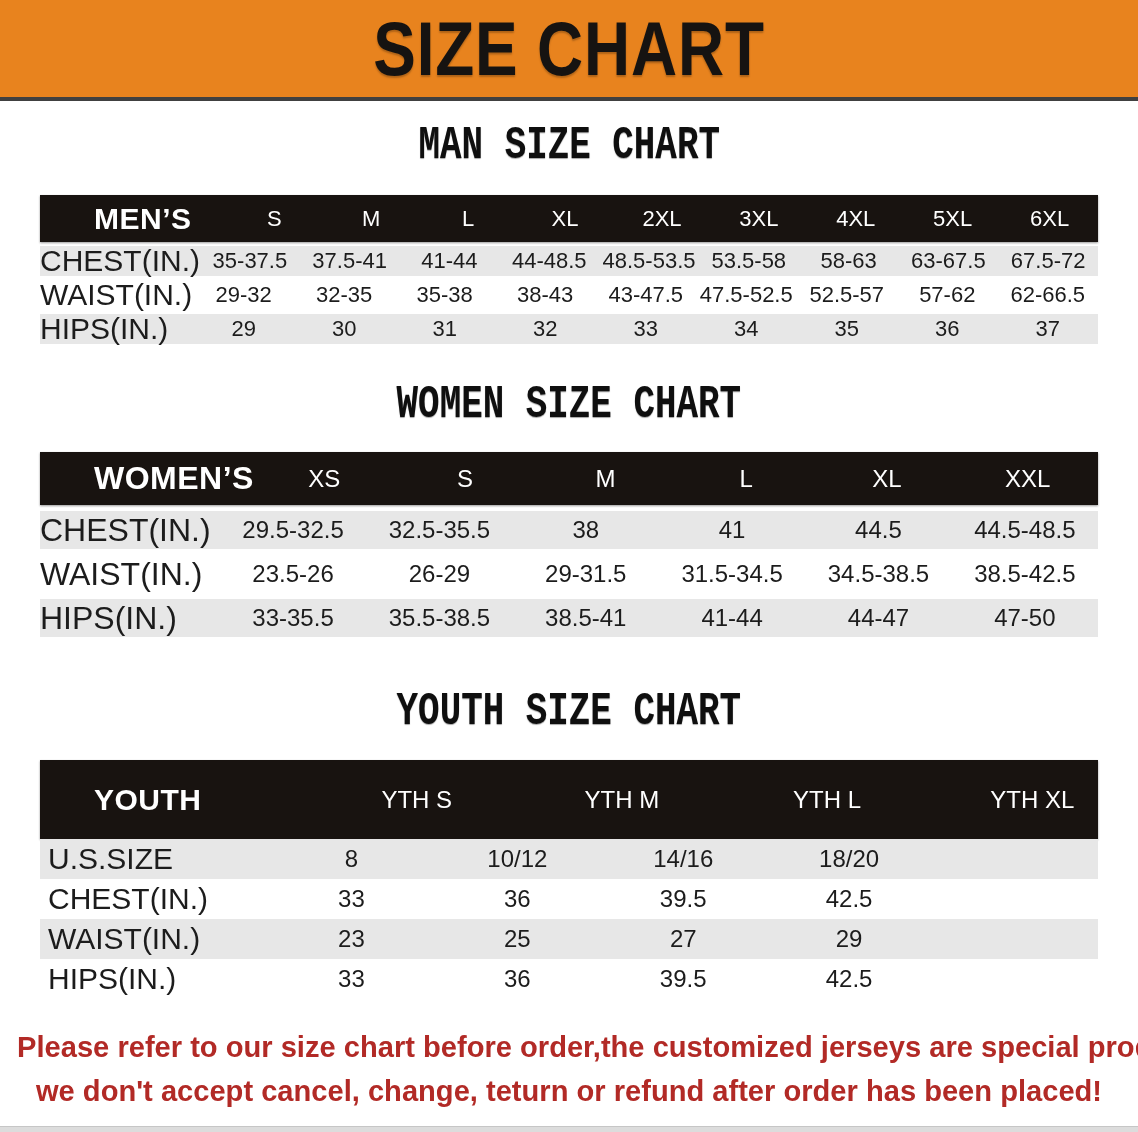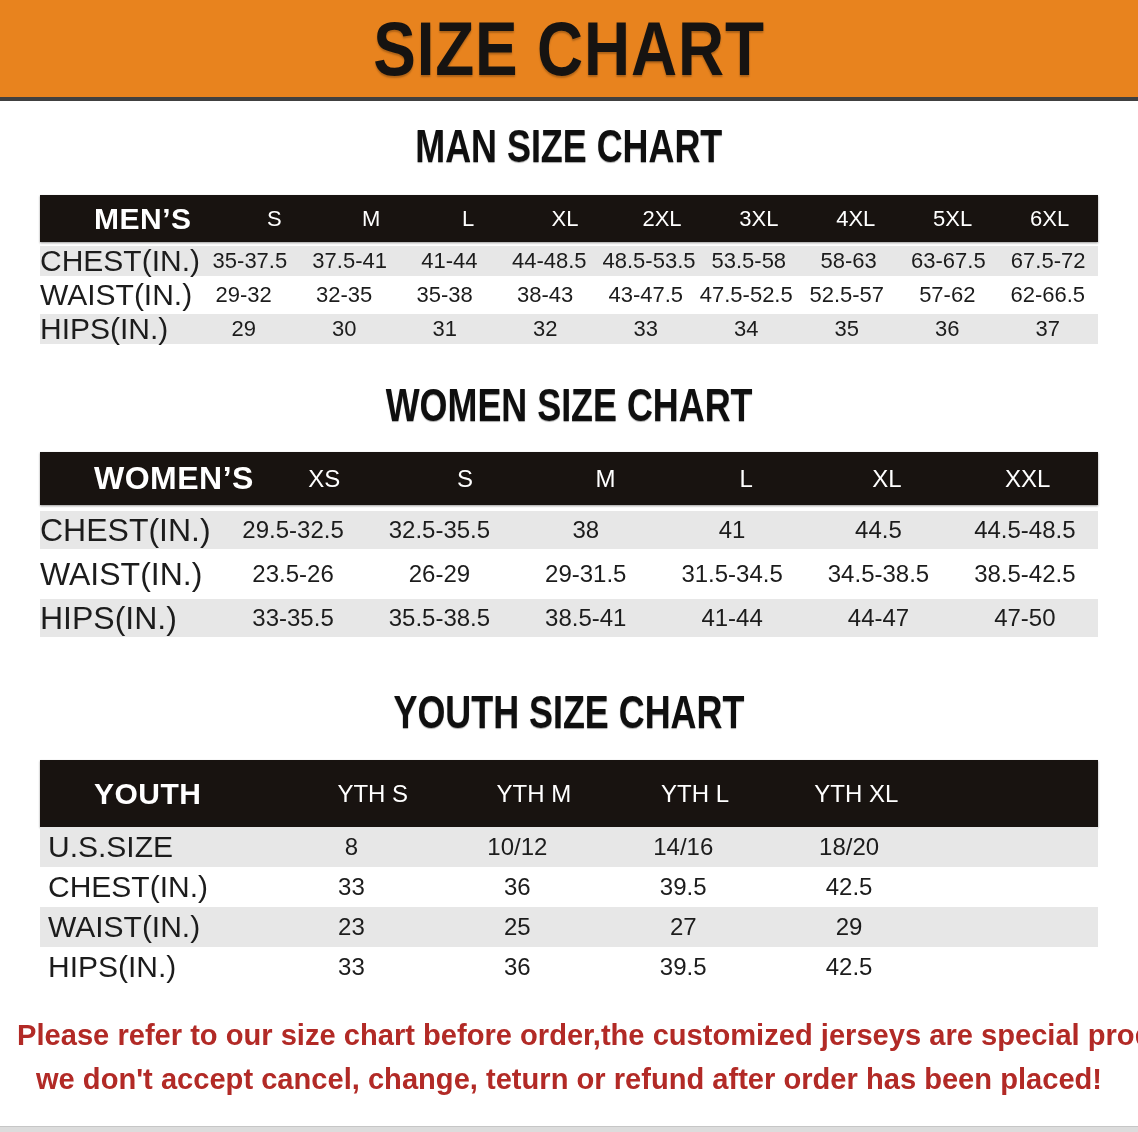--- a/index.html
+++ b/index.html
@@ -11,42 +11,42 @@
   .banner{
     height:97px;background:#E8831E;border-bottom:4px solid #404040;
     display:flex;align-items:center;justify-content:center;
   }
   .banner-title{
     font-size:76px;font-weight:800;color:#161311;line-height:1;
     display:inline-block;transform:scaleX(0.84);letter-spacing:1px;
     text-shadow:0 2px 2px rgba(0,0,0,0.25);white-space:nowrap;
   }
   
-  .section-heading{text-align:center;height:50px;}
+  .section-heading{text-align:center;height:50px;font-family:Liberation Mono, monospace;}
   .section-heading span{
     font-size:46px;font-weight:800;color:#0f0f0f;line-height:50px;
     display:inline-block;transform:scaleX(0.78);white-space:nowrap;
     text-shadow:0 1px 1px rgba(0,0,0,0.35);
   }
   .heading-men{margin-top:20px;}
   .heading-women{margin-top:36px;}
   .heading-youth{margin-top:50px;}
   
   .size-table{margin:0 40px;}
   .tbl-men{margin-top:24px;}
   .tbl-women{margin-top:22px;}
   .tbl-youth{margin-top:23px;}
   .st-header{
     background:#181310;display:flex;align-items:center;color:#ffffff;
     box-shadow:0 1px 2px rgba(0,0,0,0.4);
     padding-left:38px;
   }
   .tbl-men .st-header{height:47px;}
   .tbl-women .st-header{height:53px;}
-  .tbl-youth .st-header{height:67px;}
+  .tbl-youth .st-header{height:79px;gap:44px;}
   .st-label{
     font-weight:800;text-align:left;padding-left:16px;box-sizing:border-box;
     letter-spacing:0.5px;white-space:nowrap;
   }
   .tbl-men .st-label{flex:0 0 14.5%;font-size:30px;}
   .tbl-women .st-label{flex:0 0 17%;font-size:32px;}
   .tbl-youth .st-label{flex:0 0 21%;font-size:30px;}
   .st-col{text-align:center;white-space:nowrap;}
   .tbl-men .st-col{flex:1;font-size:22px;}
   .tbl-women .st-col{flex:1;font-size:24px;}

